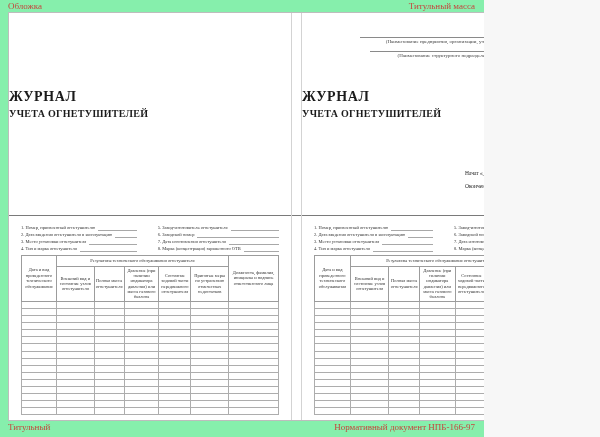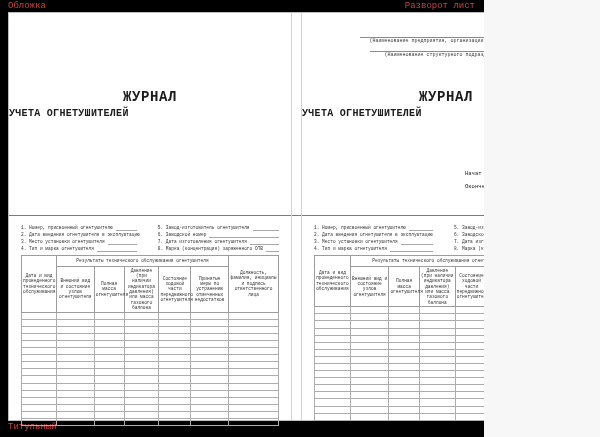--- a/index.html
+++ b/index.html
@@ -1,35 +1,35 @@
 <!DOCTYPE html>
 <html><head>
 <meta charset="utf-8">
 <style>
   html,body{margin:0;padding:0;background:#f7f7f7;}
-  .screen{position:relative;width:484px;height:437px;background:#000000;
-          font-family:Liberation Mono, monospace;overflow:hidden;}
+  .screen{position:relative;width:484px;height:437px;background:#86efac;
+          font-family:Liberation Serif, serif;overflow:hidden;}
 
   
   .anno{position:absolute;font-size:9px;color:#c5453d;white-space:nowrap;}
   .anno.tl{left:8px;top:1px;}
   .anno.tr{right:9px;top:1px;}
   .anno.bl{left:8px;top:422px;}
   .anno.br{right:9px;top:422px;}
 
   
   .frame{position:absolute;left:8px;top:12px;width:582px;height:407px;
          border:1px solid #bdbdbd;background:#ffffff;}
   .h-divider{position:absolute;left:0;right:0;top:202px;border-top:1px solid #7a7a7a;}
   .v-gutter{position:absolute;top:0;bottom:0;width:0;border-left:1px solid #d3d3d3;}
   .g1{left:282px;} .g2{left:292px;}
 
   
   .journal-title{font-weight:bold;font-size:14px;letter-spacing:.6px;
-                 text-align:center;color:#1b1b1b;}
+                 color:#1b1b1b;}
   .journal-subtitle{font-weight:bold;font-size:10px;letter-spacing:.3px;
                     text-align:left;color:#1b1b1b;margin-top:3px;}
 
   
   .cover{position:absolute;left:0;top:0;width:282px;height:202px;}
   .cover .journal-title{margin-top:76px;}
 
   
   .titlepage{position:absolute;left:293px;top:0;width:288px;height:202px;}
   .blank-line{height:0;border-top:1px solid #8a8a8a;margin:0 auto;}
@@ -59,22 +59,23 @@
   .maint-table .group-row .c-group{height:8px;}
   .maint-table .sub-row th{height:30px;}
   .maint-table tbody td{border:1px solid #adadad;height:6.1px;padding:0;}
 </style>
 </head>
 <body>
 
 <div class="screen">
 
   <span class="anno tl">Обложка</span>
-  <span class="anno tr">Разворот лист</span>
+  <span class="anno tr">Титульный масса</span>
   <span class="anno bl">Титульный</span>
+  <span class="anno br">Нормативный документ НПБ-166-97</span>
 
   <div class="frame">
     <div class="h-divider"></div>
     <div class="v-gutter g1"></div>
     <div class="v-gutter g2"></div>
 
     <section class="cover">
       <div class="journal-title">ЖУРНАЛ</div>
       <div class="journal-subtitle">УЧЕТА ОГНЕТУШИТЕЛЕЙ</div>
     </section>

